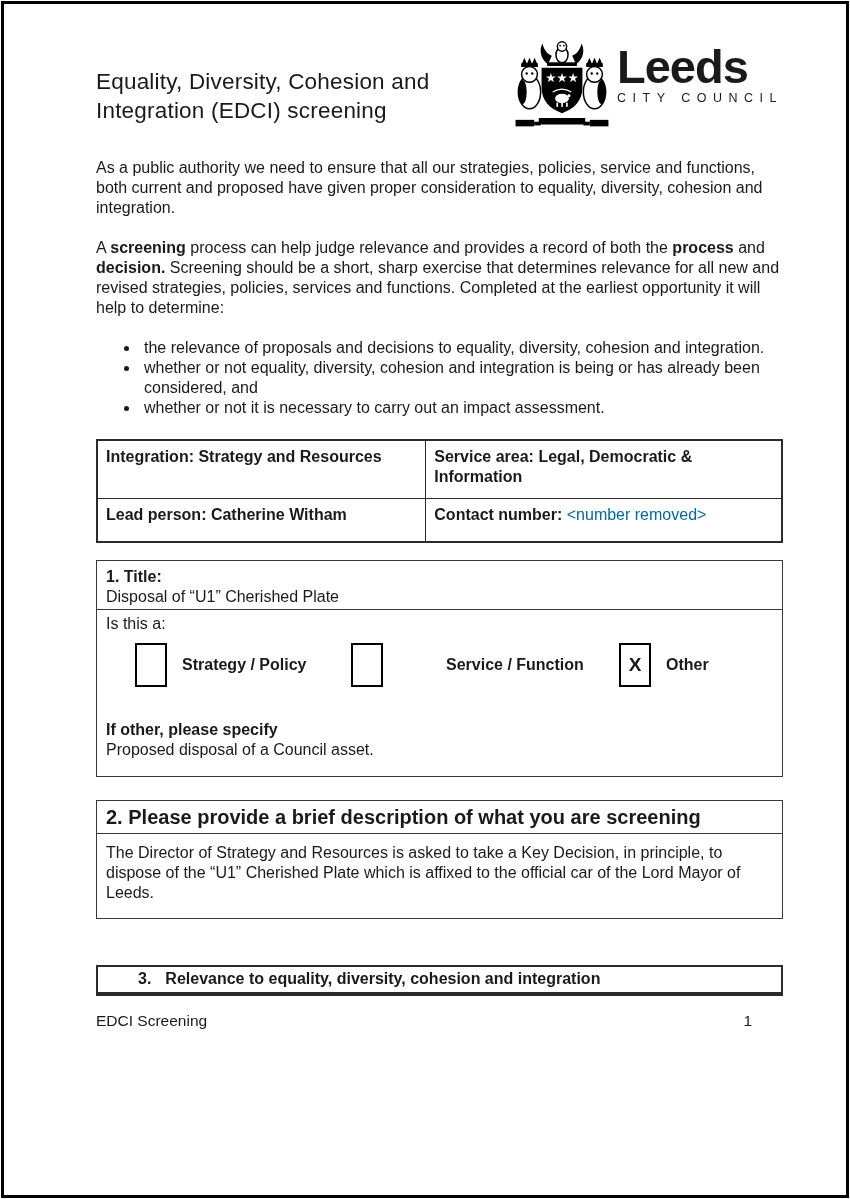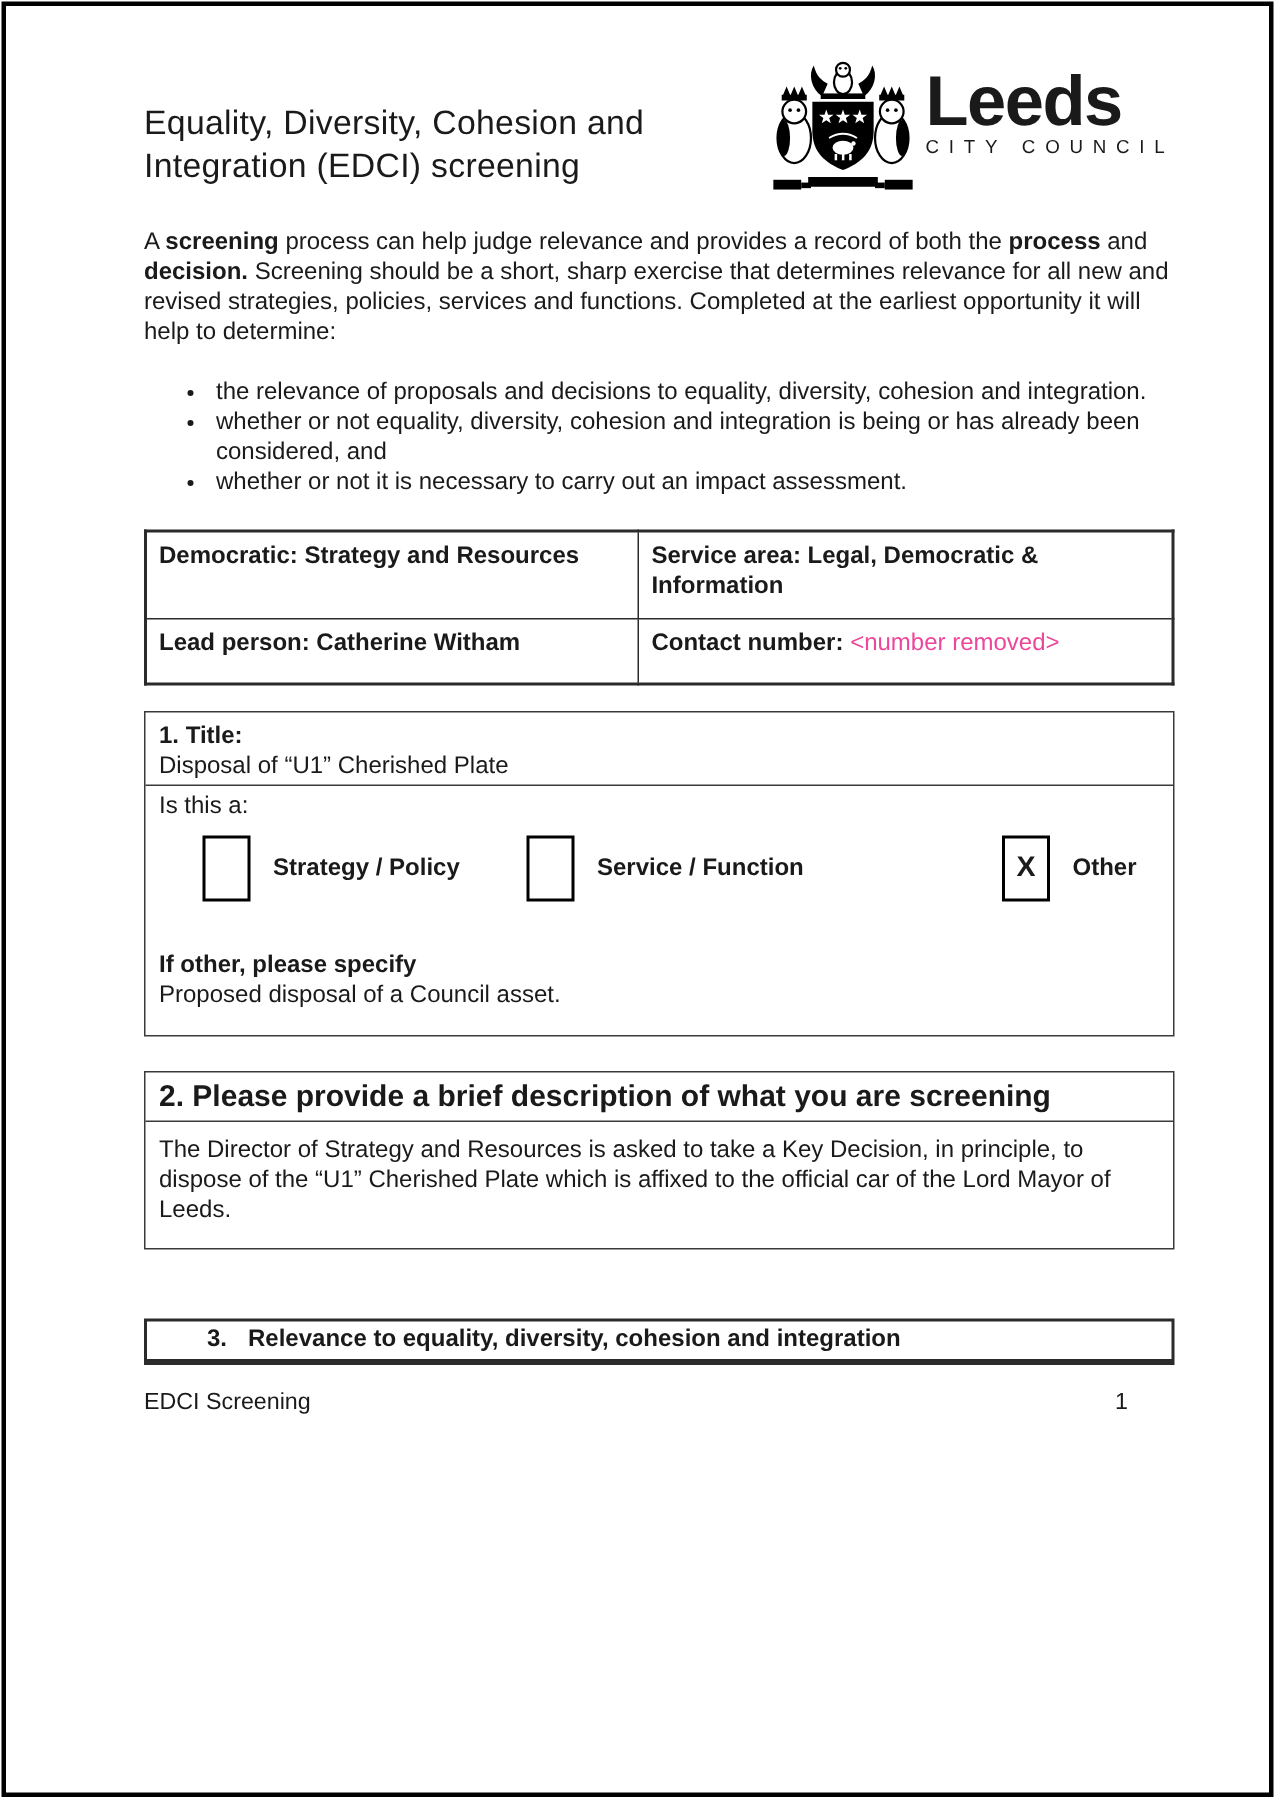--- a/index.html
+++ b/index.html
@@ -51,21 +51,21 @@
   .redacted { font-weight: normal; }
 
   
   .box { border: 1.5px solid #3a3a3a; margin-top: 17px; }
   .bold { font-weight: bold; }
   .s1-head { padding: 6px 9px 2px; border-bottom: 1.5px solid #3a3a3a; font-size: 16px; line-height: 20px; }
   .s1-body { padding: 4px 9px 16px; font-size: 16px; line-height: 20px; }
   .options { display: flex; align-items: center; margin: 7px 0 0 13px; height: 48px; padding-left: 16px; }
   .option { display: flex; align-items: center; }
   .option.o1 { width: 216px; }
-  .option.o2 { width: 317px; }
+  .option.o2 { width: 268px; gap: 48px; }
   .checkbox {
     width: 32px; height: 44px; border: 2px solid #000; background: #fff;
     display: flex; align-items: center; justify-content: center;
     font-weight: bold; font-size: 19px;
   }
   .opt-label { margin-left: 15px; font-weight: bold; }
   .other-label { margin-top: 31px; }
 
   .section2 { margin-top: 23px; }
   .s2-head { padding: 6px 9px; border-bottom: 1.5px solid #3a3a3a; font-size: 20px; line-height: 20px; font-weight: bold; }
@@ -156,38 +156,39 @@
             <rect x="79" y="89" width="7" height="4"></rect>
           </g>
         </svg>
         <div class="logo-text">
           <div class="logo-name">Leeds</div>
           <div class="logo-sub">CITY COUNCIL</div>
         </div>
       </div>
     </header>
 
+    <p class="para p1">As a public authority we need to ensure that all our strategies, policies, service and functions, both current and proposed have given proper consideration to equality, diversity, cohesion and integration.</p>
 
     <p class="para p2"><span>A </span><b>screening</b><span> process can help judge relevance and provides a record of both the </span><b>process</b><span> and </span><b>decision.</b><span> Screening should be a short, sharp exercise that determines relevance for all new and revised strategies, policies, services and functions. Completed at the earliest opportunity it will help to determine:</span></p>
 
     <ul class="bullets">
       <li>the relevance of proposals and decisions to equality, diversity, cohesion and integration.</li>
       <li>whether or not equality, diversity, cohesion and integration is being or has already been considered, and</li>
       <li>whether or not it is necessary to carry out an impact assessment.</li>
     </ul>
 
     <table class="info-table">
       <tbody>
           <tr class="r1">
-        <td class="c1">Democratic: Strategy and Resources</td>
+        <td class="c1">Integration: Strategy and Resources</td>
         <td>Service area: Legal, Democratic &amp; Information</td>
       </tr>
       <tr class="r2">
         <td class="c1">Lead person: Catherine Witham</td>
-        <td><span>Contact number:</span> <span class="redacted" id="redacted-value" style="color: #ec4899;">&lt;number removed&gt;</span></td>
+        <td><span>Contact number:</span> <span class="redacted" id="redacted-value" style="color: #0369a1;">&lt;number removed&gt;</span></td>
       </tr>
     </tbody>
       </table>
 
     <section class="box section1">
       <div class="s1-head">
         <div class="bold">1. Title:</div>
         <div>Disposal of “U1” Cherished Plate</div>
       </div>
       <div class="s1-body">

